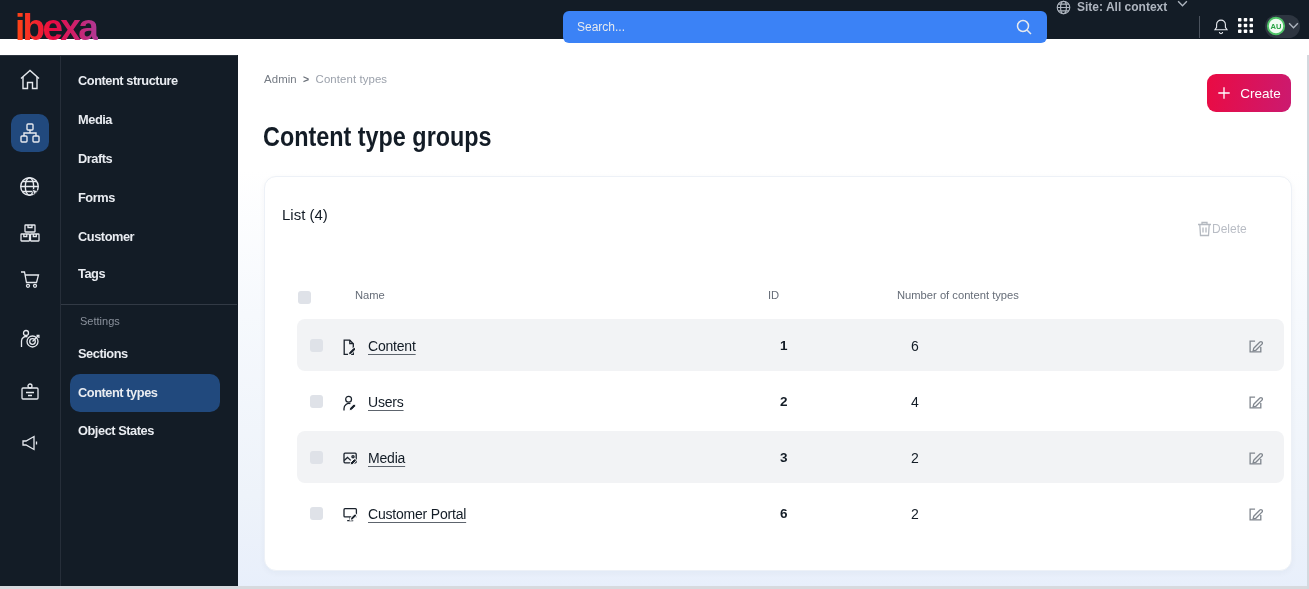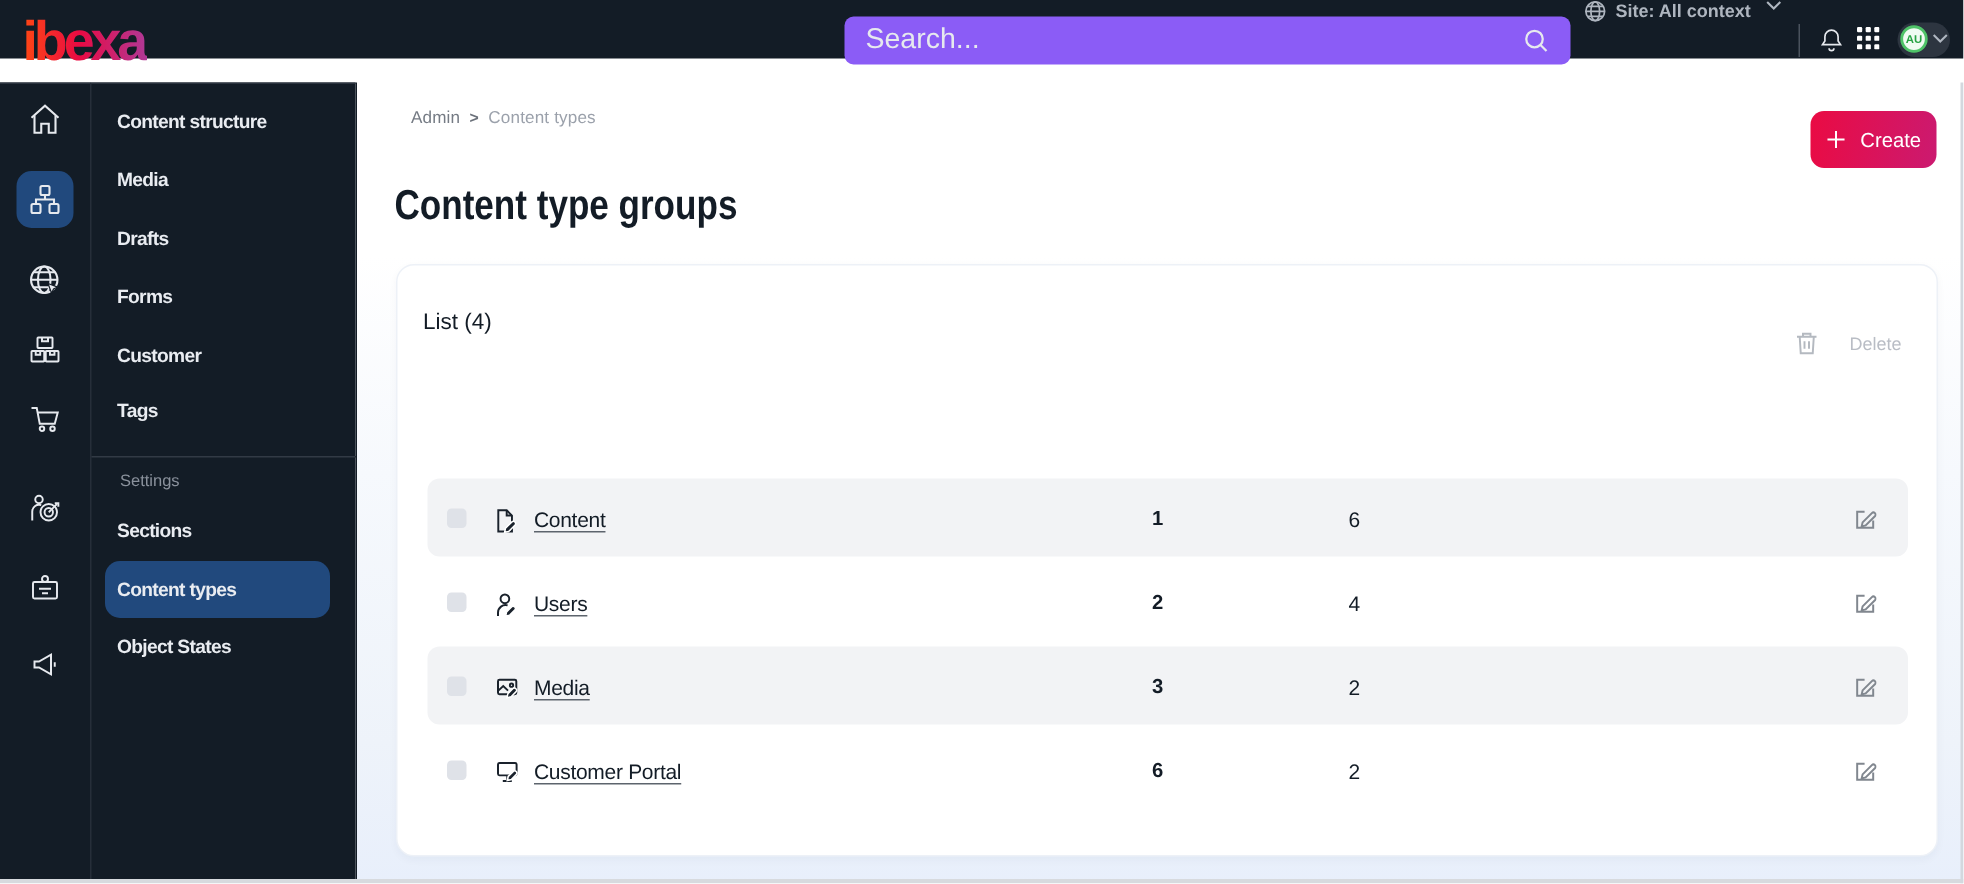--- a/index.html
+++ b/index.html
@@ -3,21 +3,21 @@
 <meta charset="utf-8">
 <style>
   * { margin:0; padding:0; box-sizing:border-box; }
   html,body { width:1309px; height:589px; overflow:hidden; }
   body { font-family:"Liberation Sans", sans-serif; position:relative; background:#fff;
          }
   .topbar { position:absolute; left:0; top:0; width:100%; height:39px; background:#131c26;
             display:flex; align-items:center; }
   .logo { position:absolute; left:16px; top:5px; }
   .search { position:absolute; left:563px; top:11px; width:484px; height:32px;
-            background:#8b5cf6; border-radius:6px; color:#e6e9ee; font-size:19px;
+            background:#3b82f6; border-radius:6px; color:#e6e9ee; font-size:12px;
             display:flex; align-items:center; padding:0 14px; }
   .search .mag { margin-left:auto; }
   .sitectx { position:absolute; left:1056px; top:0; height:55px; display:flex; align-items:flex-start;
              color:#aeb5bf; font-size:12px; gap:6px; padding-bottom:3px;font-weight:bold; }
   .sep { position:absolute; left:1199px; top:16px; width:1px; height:22px; background:#4a525d; }
   .bell { position:absolute; left:1213px; top:18px; }
   .grid9 { position:absolute; left:1238px; top:18px; }
   .avatarpill { position:absolute; left:1265px; top:15px; width:35px; height:23px;
                 background:#2d3540; border-radius:11.5px; }
   .avatar { position:absolute; left:1266px; top:16px; }
@@ -30,42 +30,42 @@
   .panel { position:absolute; left:60px; top:55px; width:177px; height:532px; background:#131c26;
            border-top:1px solid #2c343f; border-left:1px solid #262e39; }
   .mitem { position:absolute; left:17px; color:#e9ecf1; font-size:12.8px; font-weight:600; letter-spacing:-0.45px; }
   .msel { position:absolute; left:9px; top:318px; width:150px; height:38px; background:#21497d; border-radius:10px; }
   .msep { position:absolute; left:0; top:248px; width:177px; height:1px; background:#323a45; }
   .mlabel { position:absolute; left:19px; top:259px; color:#8a919c; font-size:11px; }
 
   .main { position:absolute; left:237px; top:55px; width:1072px; height:533px;
           background:linear-gradient(180deg,#ffffff 0px,#ffffff 115px,#f6f9fd 260px,#eef3fa 440px,#e8effb 533px);
           border-left:1px solid #131c26; }
-  .crumbs { position:absolute; left:36px; top:18px; font-size:11.4px; color:#757b84; letter-spacing:0.1px; }
+  .crumbs { position:absolute; left:26px; top:18px; font-size:11.4px; color:#757b84; letter-spacing:0.1px; }
   .crumbs b { color:#6b717a; font-weight:bold; margin:0 3px; font-size:10.5px; }
   .crumbs .last { color:#9ba1ab; }
   .createbtn { position:absolute; left:969px; top:19px; width:84px; height:38px; border-radius:9px;
                background:linear-gradient(100deg,#ea0b43,#cb1a70); color:#fff; display:flex;
                align-items:center; justify-content:center; gap:9px; font-size:13.5px; }
   .h1 { position:absolute; left:25px; top:66px; font-size:28px; font-weight:bold; color:#131c26;
         transform:scaleX(0.835); transform-origin:left top; white-space:nowrap; }
   .card { position:absolute; left:26px; top:121px; width:1028px; height:395px; background:#fff;
           border-radius:12px; border:1px solid #edf1f7; box-shadow:0 2px 6px rgba(20,40,80,0.04); }
   .listtitle { position:absolute; left:17px; top:29px; font-size:15px; font-weight:normal; color:#131c26; }
   .helpline { position:absolute; left:18px; top:58px; font-size:10.9px; letter-spacing:-0.15px; color:#5b636d;
               display:flex; align-items:center; gap:8px; }
-  .delbtn { position:absolute; left:932px; top:44px; display:flex; align-items:center; gap:21px;
+  .delbtn { position:absolute; left:932px; top:44px; display:flex; align-items:center; gap:0;
             color:#b9bdc5; font-size:12px; }
   .thead { position:absolute; left:0; top:112px; width:100%; height:30px; font-size:11.2px; color:#666d78; }
   .thead .cb, .row .cb { position:absolute; left:33px; width:13px; height:13px; background:#dfe2e8; border-radius:3px; }
   .thead .cb { top:2px; }
   .col-name { position:absolute; left:90px; }
   .col-id   { position:absolute; left:503px; }
   .col-num  { position:absolute; left:632px; }
-  .row { position:absolute; left:0; width:100%; height:56px; font-size:14px; color:#131c26; }
+  .row { position:absolute; left:12px; width:100%; height:56px; font-size:14px; color:#131c26; }
   .row .bg { position:absolute; left:20px; top:2px; width:987px; height:52px; background:#f2f3f5; border-radius:8px; }
   .row .cb { top:22px; }
   .row .ricon { position:absolute; left:66px; top:22px; }
   .row .rname { position:absolute; left:91px; top:21px; text-decoration:underline; color:#131c26; letter-spacing:-0.2px; text-underline-offset:2.5px; text-decoration-color:#5d646d; }
   .row .rid { position:absolute; left:503px; top:21px; font-weight:600; font-size:13.5px; }
   .row .rnum { position:absolute; left:634px; top:21px; }
   .row .redit { position:absolute; left:971px; top:22px; }
 </style>
 </head>
 <body>
@@ -197,20 +197,26 @@
     <div class="h1">Content type groups</div>
     <div class="card">
       <div class="listtitle">List (4)</div>
       <div class="delbtn">
         <svg width="15" height="16" viewBox="0 0 15 16" fill="none" stroke="#b4b9c0" stroke-width="1.3">
           <path d="M1 3.5 H14 M5 3.5 V1.5 H10 V3.5 M2.8 3.5 L3.5 14.5 H11.5 L12.2 3.5"></path>
           <path d="M6 6.5 V11.5 M9 6.5 V11.5"></path>
         </svg>
         <span>Delete</span>
       </div>
+      <div class="thead">
+        <div class="cb"></div>
+        <span class="col-name">Name</span>
+        <span class="col-id">ID</span>
+        <span class="col-num">Number of content types</span>
+      </div>
 
       <div class="row" style="top:140px">
         <div class="bg"></div>
         <div class="cb"></div>
         <svg class="ricon" width="14" height="17" viewBox="0 0 14 17" fill="none" stroke="#1a222c" stroke-width="1.3">
           <path d="M1.2 1.2 H6.8 L10.3 4.7 V15.3 H1.2 Z"></path>
           <path d="M6.8 1.2 V4.7 H10.3"></path>
           <path d="M6 13.2 L10.3 8.9 a1.5 1.5 0 0 1 2.1 2.1 L8.1 15.3 l-2.7 0.6 Z" fill="#1a222c" stroke="#fff" stroke-width="1"></path>
         </svg>
         <span class="rname">Content</span>

